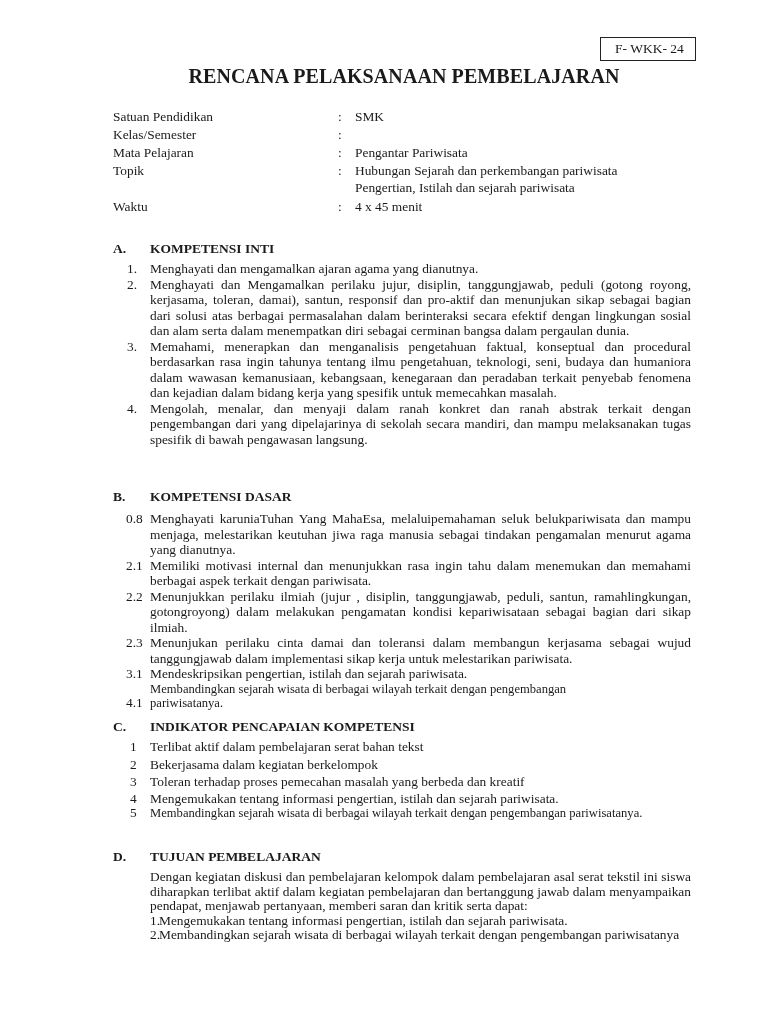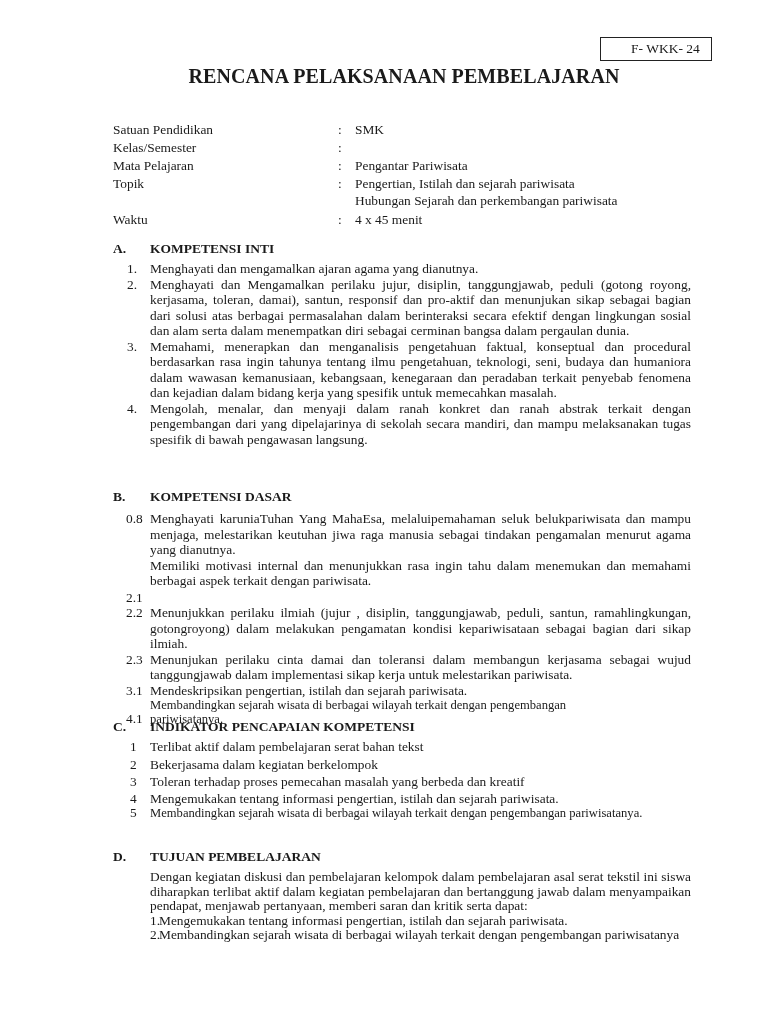--- a/index.html
+++ b/index.html
@@ -2,29 +2,29 @@
 <html><head>
 <meta charset="utf-8">
 <style>
   html, body { margin: 0; padding: 0; background: #ffffff; }
   body {
     width: 768px; height: 1024px; position: relative; overflow: hidden;
     font-family: "Liberation Serif", "DejaVu Serif", serif;
     color: #1a1a1a; font-size: 13.4px; line-height: 15.5px;
   }
   .form-code {
-    position: absolute; left: 600px; top: 37px; width: 112px; height: 24px;
+    position: absolute; left: 600px; top: 37px; width: 96px; height: 24px;
     border: 1px solid #222; box-sizing: border-box;
-    font-size: 13.5px; line-height: 22px; padding-left: 30px; white-space: nowrap;
+    font-size: 13.5px; line-height: 22px; padding-left: 14px; white-space: nowrap;
   }
   .title {
     position: absolute; left: 0; width: 768px; top: 69px; text-align: center;
     font-weight: bold; font-size: 20px; letter-spacing: 0.1px; padding-left: 40px; box-sizing: border-box;
   }
-  .info { position: absolute; left: 113px; top: 121px; width: 580px; }
+  .info { position: absolute; left: 113px; top: 108px; width: 580px; }
   .info-row { display: flex; min-height: 18px; line-height: 18px; }
   .info-row .lbl { width: 225px; }
   .info-row .colon { width: 17px; }
   .info-row .val { flex: 1; line-height: 17px; }
 
   .section { position: absolute; left: 113px; width: 578px; }
   .sec-head { display: flex; font-weight: bold; font-size: 13.5px; line-height: 16px; margin-bottom: 4px; }
   .sec-head .letter { width: 37px; }
   .list-item { display: flex; text-align: justify; }
   .list-item .num { width: 37px; text-align: right; padding-right: 0; box-sizing: border-box; }
@@ -58,22 +58,22 @@
   </div>
   <div class="info-row">
     <span class="lbl">Mata Pelajaran</span>
     <span class="colon">:</span>
     <span class="val">Pengantar Pariwisata</span>
   </div>
   <div class="info-row" style="margin-bottom:2px;">
     <span class="lbl">Topik</span>
     <span class="colon">:</span>
     <span class="val">
+      <div>Hubungan Sejarah dan perkembangan pariwisata</div>
       <div>Pengertian, Istilah dan sejarah pariwisata</div>
-      <div>Hubungan Sejarah dan perkembangan pariwisata</div>
     </span>
   </div>
   <div class="info-row">
     <span class="lbl">Waktu</span>
     <span class="colon">:</span>
     <span class="val">4 x 45 menit</span>
   </div>
 </div>
 
 <div class="section" style="top:241px;">
@@ -102,21 +102,21 @@
 <div class="section dec" style="top:489px;">
   <div class="sec-head" style="margin-bottom:6px;">
     <span class="letter">B.</span>
     <span>KOMPETENSI DASAR</span>
   </div>
   <div class="list-item" style="margin-left:-8px;">
     <span class="num" style="width:45px;"><span>0.8</span></span>
     <span class="txt">Menghayati karuniaTuhan Yang MahaEsa, melaluipemahaman seluk belukpariwisata dan mampu  menjaga, melestarikan keutuhan jiwa raga manusia sebagai tindakan pengamalan menurut agama yang dianutnya.</span>
   </div>
   <div class="list-item" style="margin-left:-8px;">
-    <span class="num" style="width:45px;margin-top:32px;"><span>2.1</span></span>
+    <span class="num" style="width:45px;"><span>2.1</span></span>
     <span class="txt">Memiliki motivasi internal dan menunjukkan rasa ingin tahu dalam menemukan dan memahami berbagai aspek terkait dengan pariwisata.</span>
   </div>
   <div class="list-item" style="margin-left:-8px;">
     <span class="num" style="width:45px;"><span>2.2</span></span>
     <span class="txt">Menunjukkan perilaku ilmiah (jujur , disiplin, tanggungjawab, peduli, santun, ramahlingkungan, gotongroyong)  dalam melakukan pengamatan kondisi kepariwisataan sebagai bagian dari sikap ilmiah.</span>
   </div>
   <div class="list-item" style="margin-left:-8px;">
     <span class="num" style="width:45px;"><span>2.3</span></span>
     <span class="txt">Menunjukan perilaku cinta damai dan toleransi dalam membangun kerjasama sebagai wujud tanggungjawab dalam implementasi sikap kerja untuk melestarikan pariwisata.</span>
   </div>

